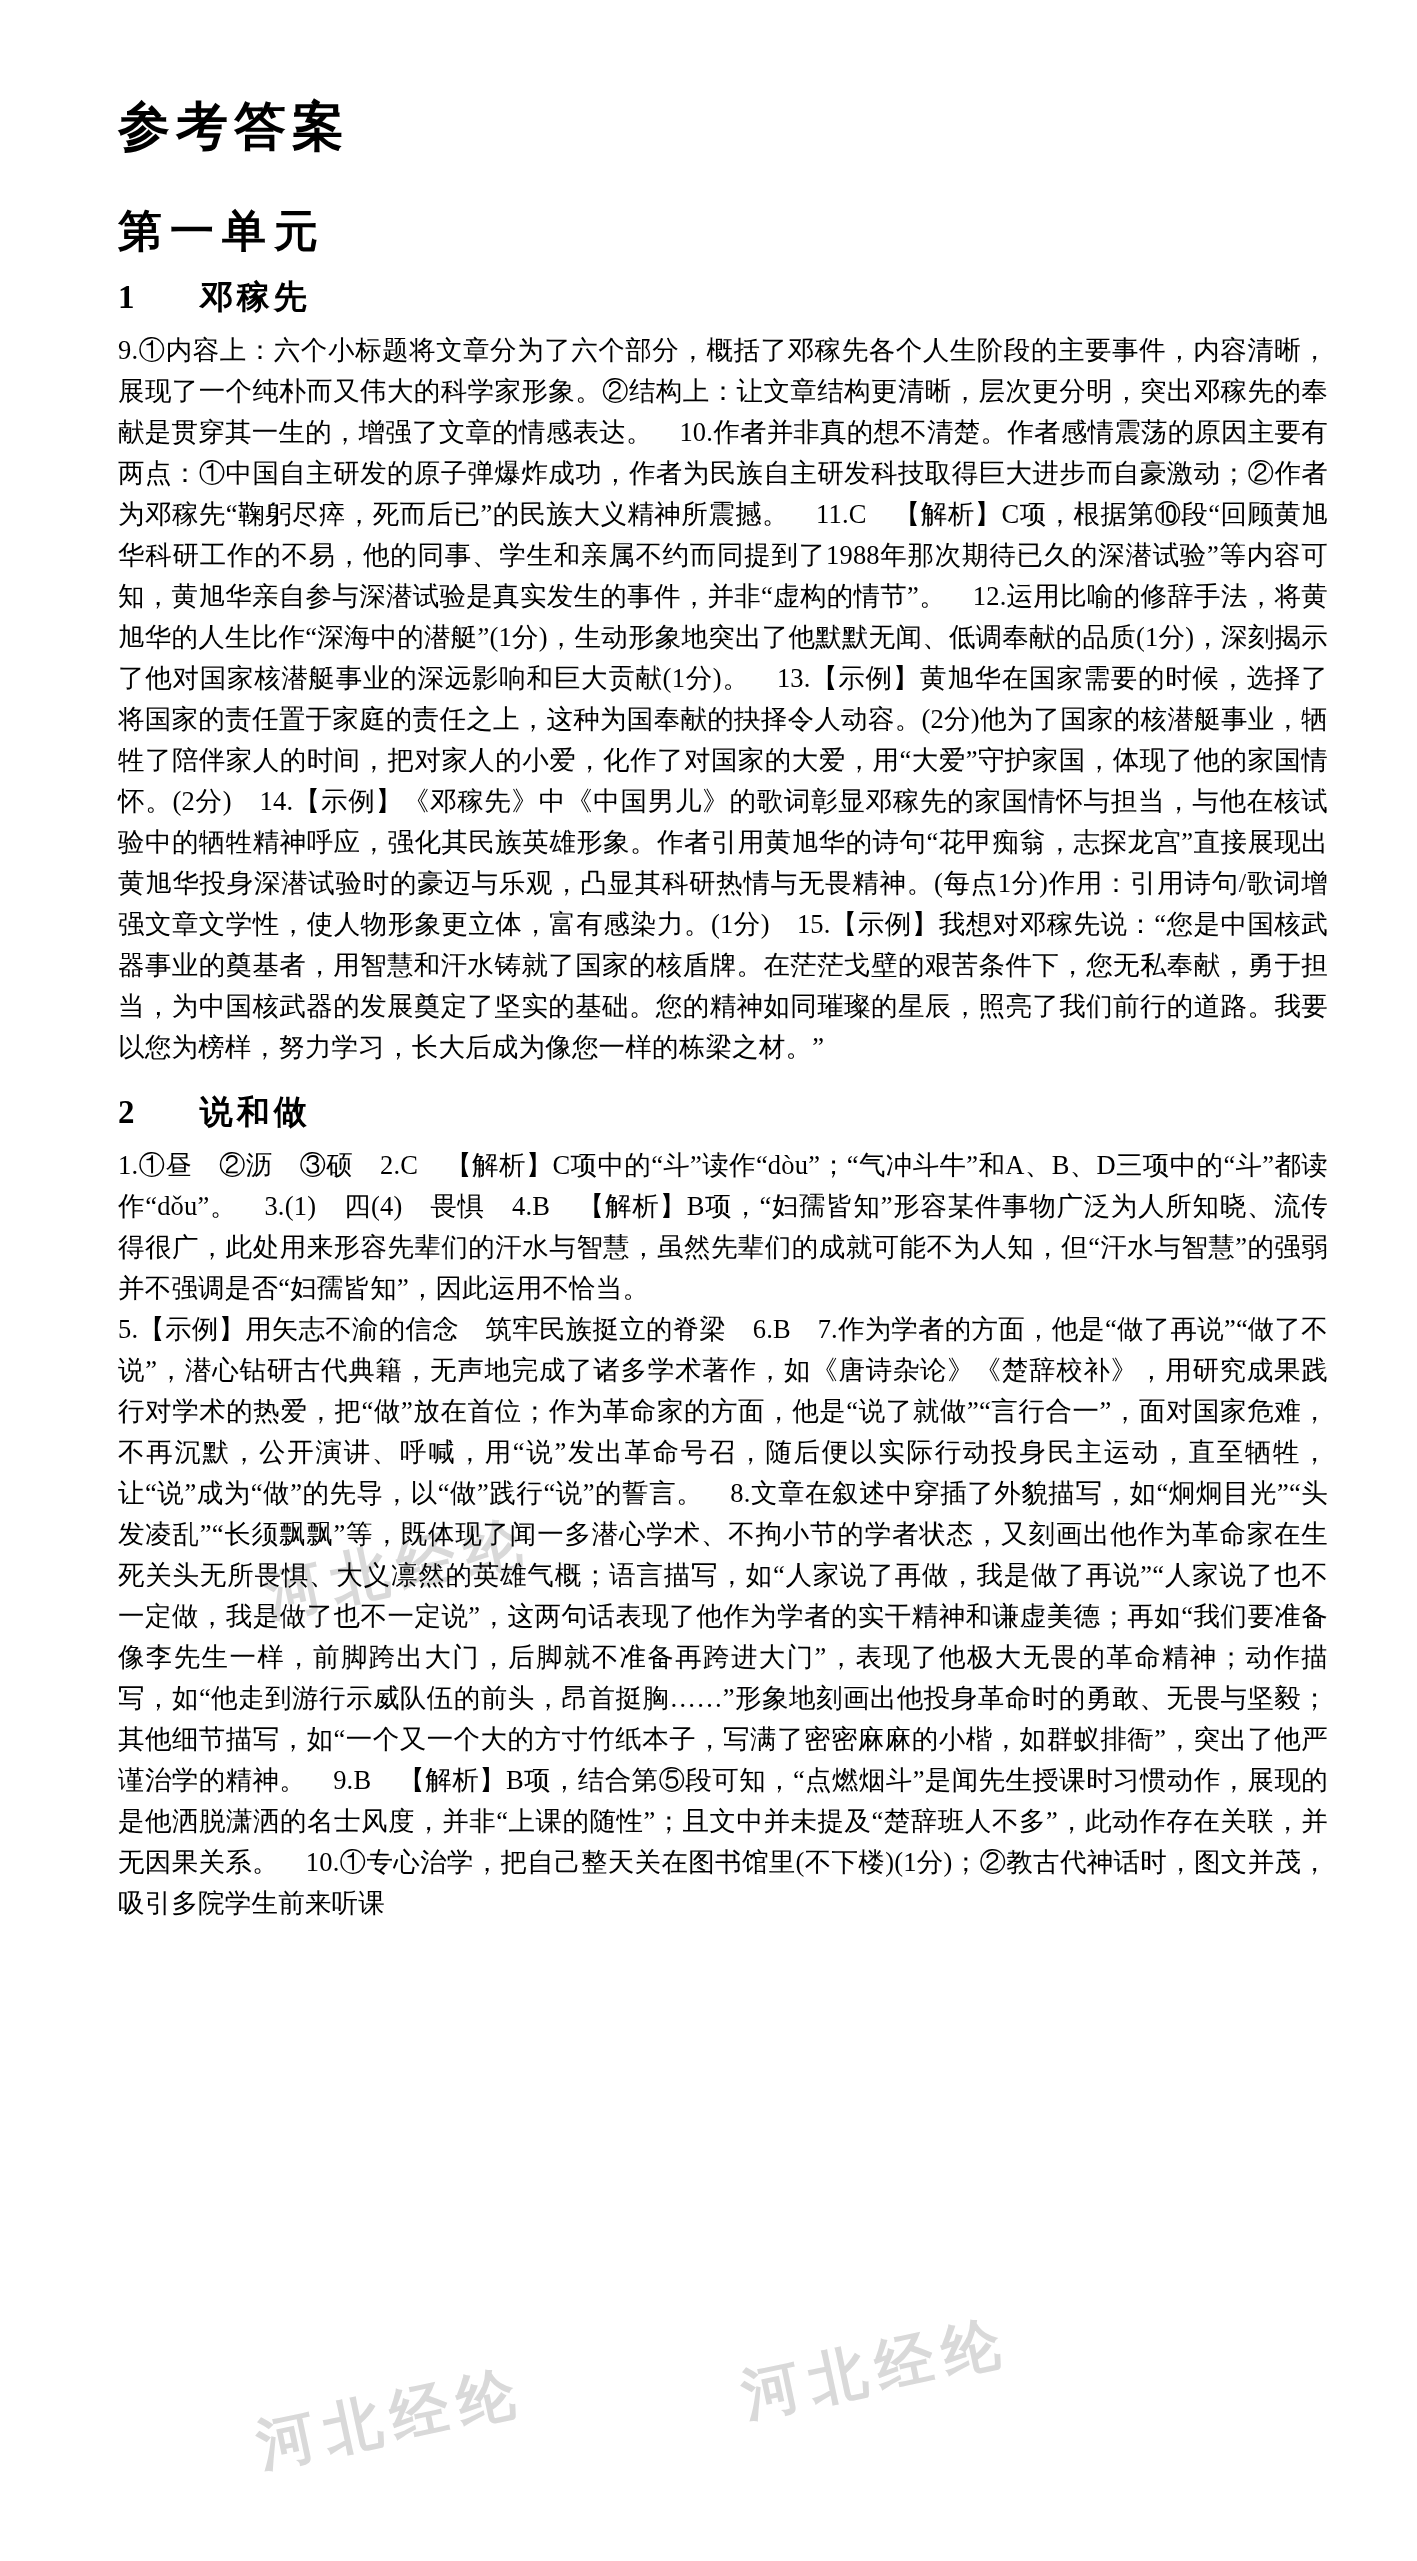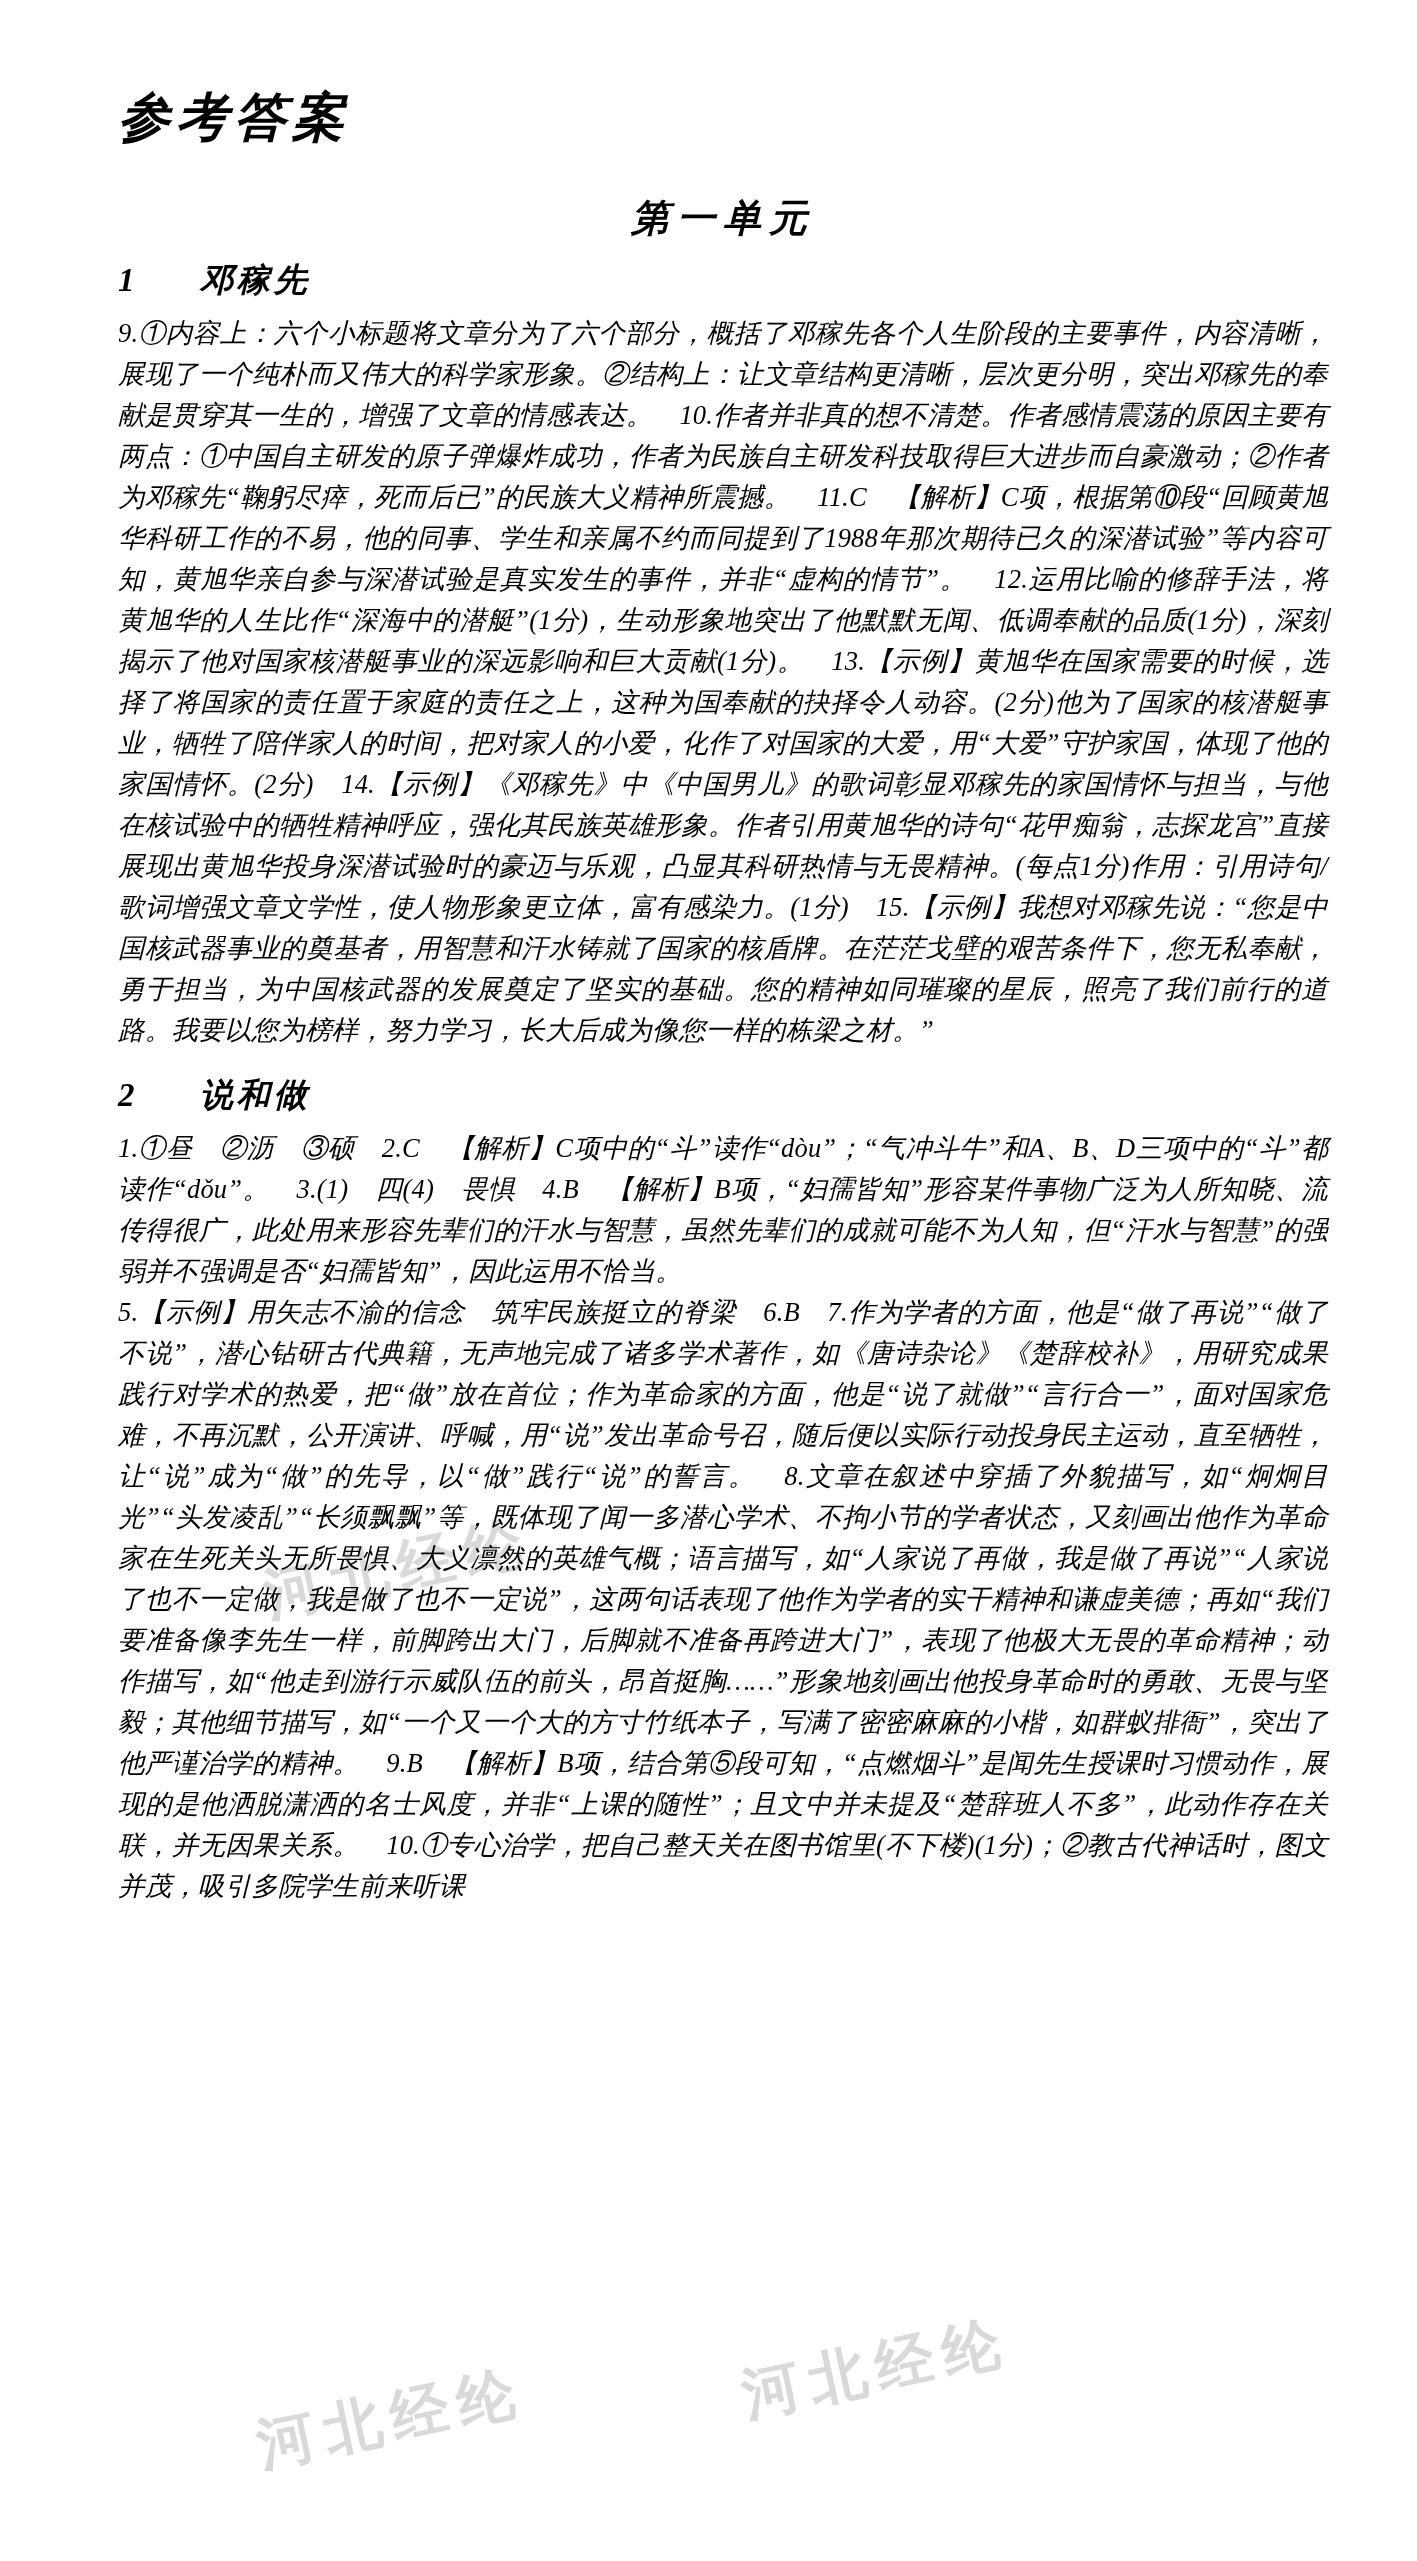--- a/index.html
+++ b/index.html
@@ -17,35 +17,33 @@
   }
   .page {
     position: absolute;
     left: 0; top: 0;
     width: 1417px;
     height: 2561px;
   }
   .content {
     position: absolute;
     left: 118px;
-    top: 83px;
+    top: 92px;
     width: 1210px;
-    font-style: italic;
   }
   h1.page-title {
     font-size: 52px;
     font-weight: bold;
     letter-spacing: 6px;
     margin: 0 0 40px 0;
     text-align: left;
     font-family: "Liberation Serif", "DejaVu Serif", serif;
   }
   .unit-title {
-    text-align: center;
-    font-size: 38px;
+    font-size: 44px;
     font-weight: bold;
     letter-spacing: 8px;
     margin: 10px 0 14px 0;
   }
   .lesson-title {
     font-size: 33px;
     font-weight: bold;
     letter-spacing: 4px;
     margin: 8px 0 10px 0;
   }

